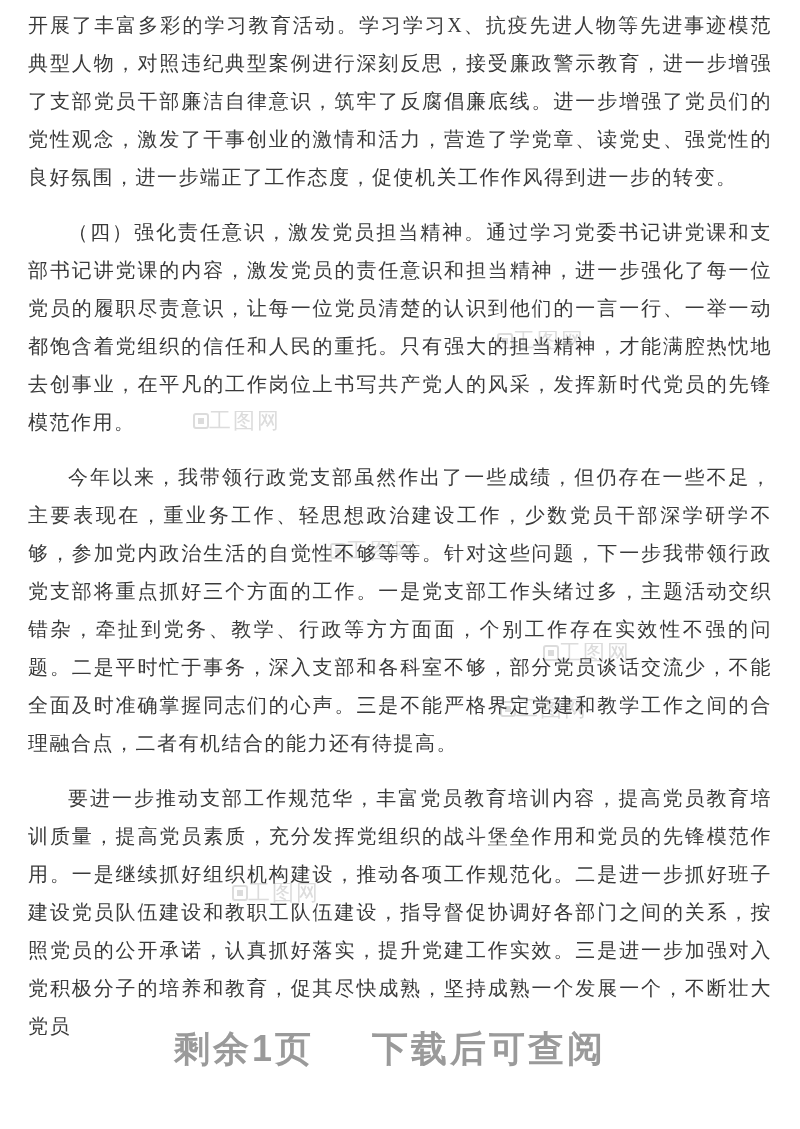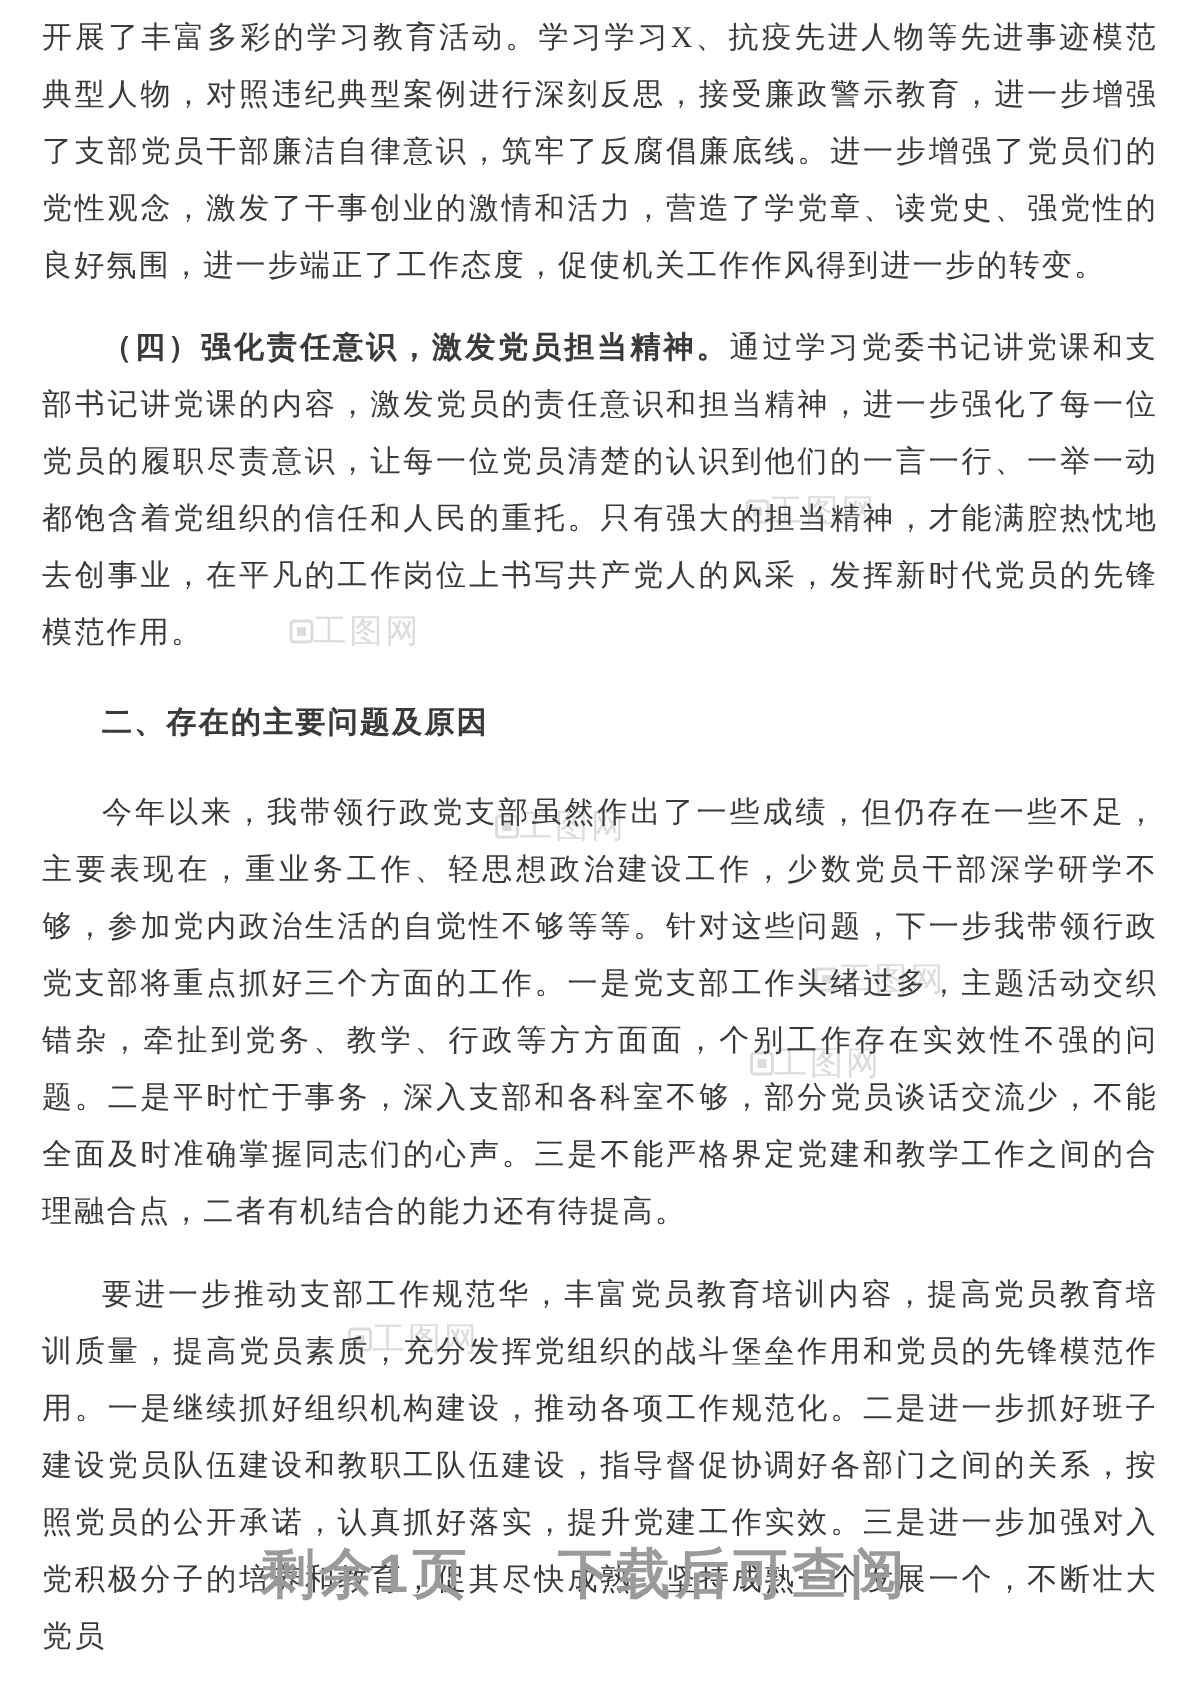--- a/index.html
+++ b/index.html
@@ -29,21 +29,21 @@
     color:var(--ink);
     font-size:20px;
     line-height:38px;
     letter-spacing:1.5px;
     text-align:justify;
     z-index:2;
   }
   .doc p{margin:0 0 17px 0;}
   .doc p.indent{text-indent:2em;}
   .doc p.heading{font-weight:bold;margin:22px 0 22px 0;}
-  .doc .bold{font-weight:bold;}
+  .doc .bold{font-weight:normal;}
   .watermark{
     position:absolute;
     z-index:1;
     color:var(--wm);
     font-size:22px;
     letter-spacing:2px;
     white-space:nowrap;
     display:flex;
     align-items:center;
     gap:0;
@@ -78,21 +78,20 @@
   .footer .gap{display:inline-block;width:58px;}
 </style>
 </head>
 <body>
 
 <div class="page">
 
   <div class="doc" id="doc">
       <p class="para"><span>开展了丰富多彩的学习教育活动。学习学习X、抗疫先进人物等先进事迹模范典型人物，对照违纪典型案例进行深刻反思，接受廉政警示教育，进一步增强了支部党员干部廉洁自律意识，筑牢了反腐倡廉底线。进一步增强了党员们的党性观念，激发了干事创业的激情和活力，营造了学党章、读党史、强党性的良好氛围，进一步端正了工作态度，促使机关工作作风得到进一步的转变。</span></p>
       <p class="para indent"><span class="bold">（四）强化责任意识，激发党员担当精神。</span><span>通过学习党委书记讲党课和支部书记讲党课的内容，激发党员的责任意识和担当精神，进一步强化了每一位党员的履职尽责意识，让每一位党员清楚的认识到他们的一言一行、一举一动都饱含着党组织的信任和人民的重托。只有强大的担当精神，才能满腔热忱地去创事业，在平凡的工作岗位上书写共产党人的风采，发挥新时代党员的先锋模范作用。</span></p>
-      <p class="heading indent"><span class="bold">二、存在的主要问题及原因</span></p>
       <p class="para indent"><span>今年以来，我带领行政党支部虽然作出了一些成绩，但仍存在一些不足，主要表现在，重业务工作、轻思想政治建设工作，少数党员干部深学研学不够，参加党内政治生活的自觉性不够等等。针对这些问题，下一步我带领行政党支部将重点抓好三个方面的工作。一是党支部工作头绪过多，主题活动交织错杂，牵扯到党务、教学、行政等方方面面，个别工作存在实效性不强的问题。二是平时忙于事务，深入支部和各科室不够，部分党员谈话交流少，不能全面及时准确掌握同志们的心声。三是不能严格界定党建和教学工作之间的合理融合点，二者有机结合的能力还有待提高。</span></p>
       <p class="para indent"><span>要进一步推动支部工作规范华，丰富党员教育培训内容，提高党员教育培训质量，提高党员素质，充分发挥党组织的战斗堡垒作用和党员的先锋模范作用。一是继续抓好组织机构建设，推动各项工作规范化。二是进一步抓好班子建设党员队伍建设和教职工队伍建设，指导督促协调好各部门之间的关系，按照党员的公开承诺，认真抓好落实，提升党建工作实效。三是进一步加强对入党积极分子的培养和教育，促其尽快成熟，坚持成熟一个发展一个，不断壮大党员</span></p>
     </div>
 
   <div id="wms">
       <div class="watermark" style="left: 497px; top: 326px;">
         <span class="wm-logo"></span>
         <span>工图网</span>
       </div>
       <div class="watermark" style="left: 193px; top: 406px;">

